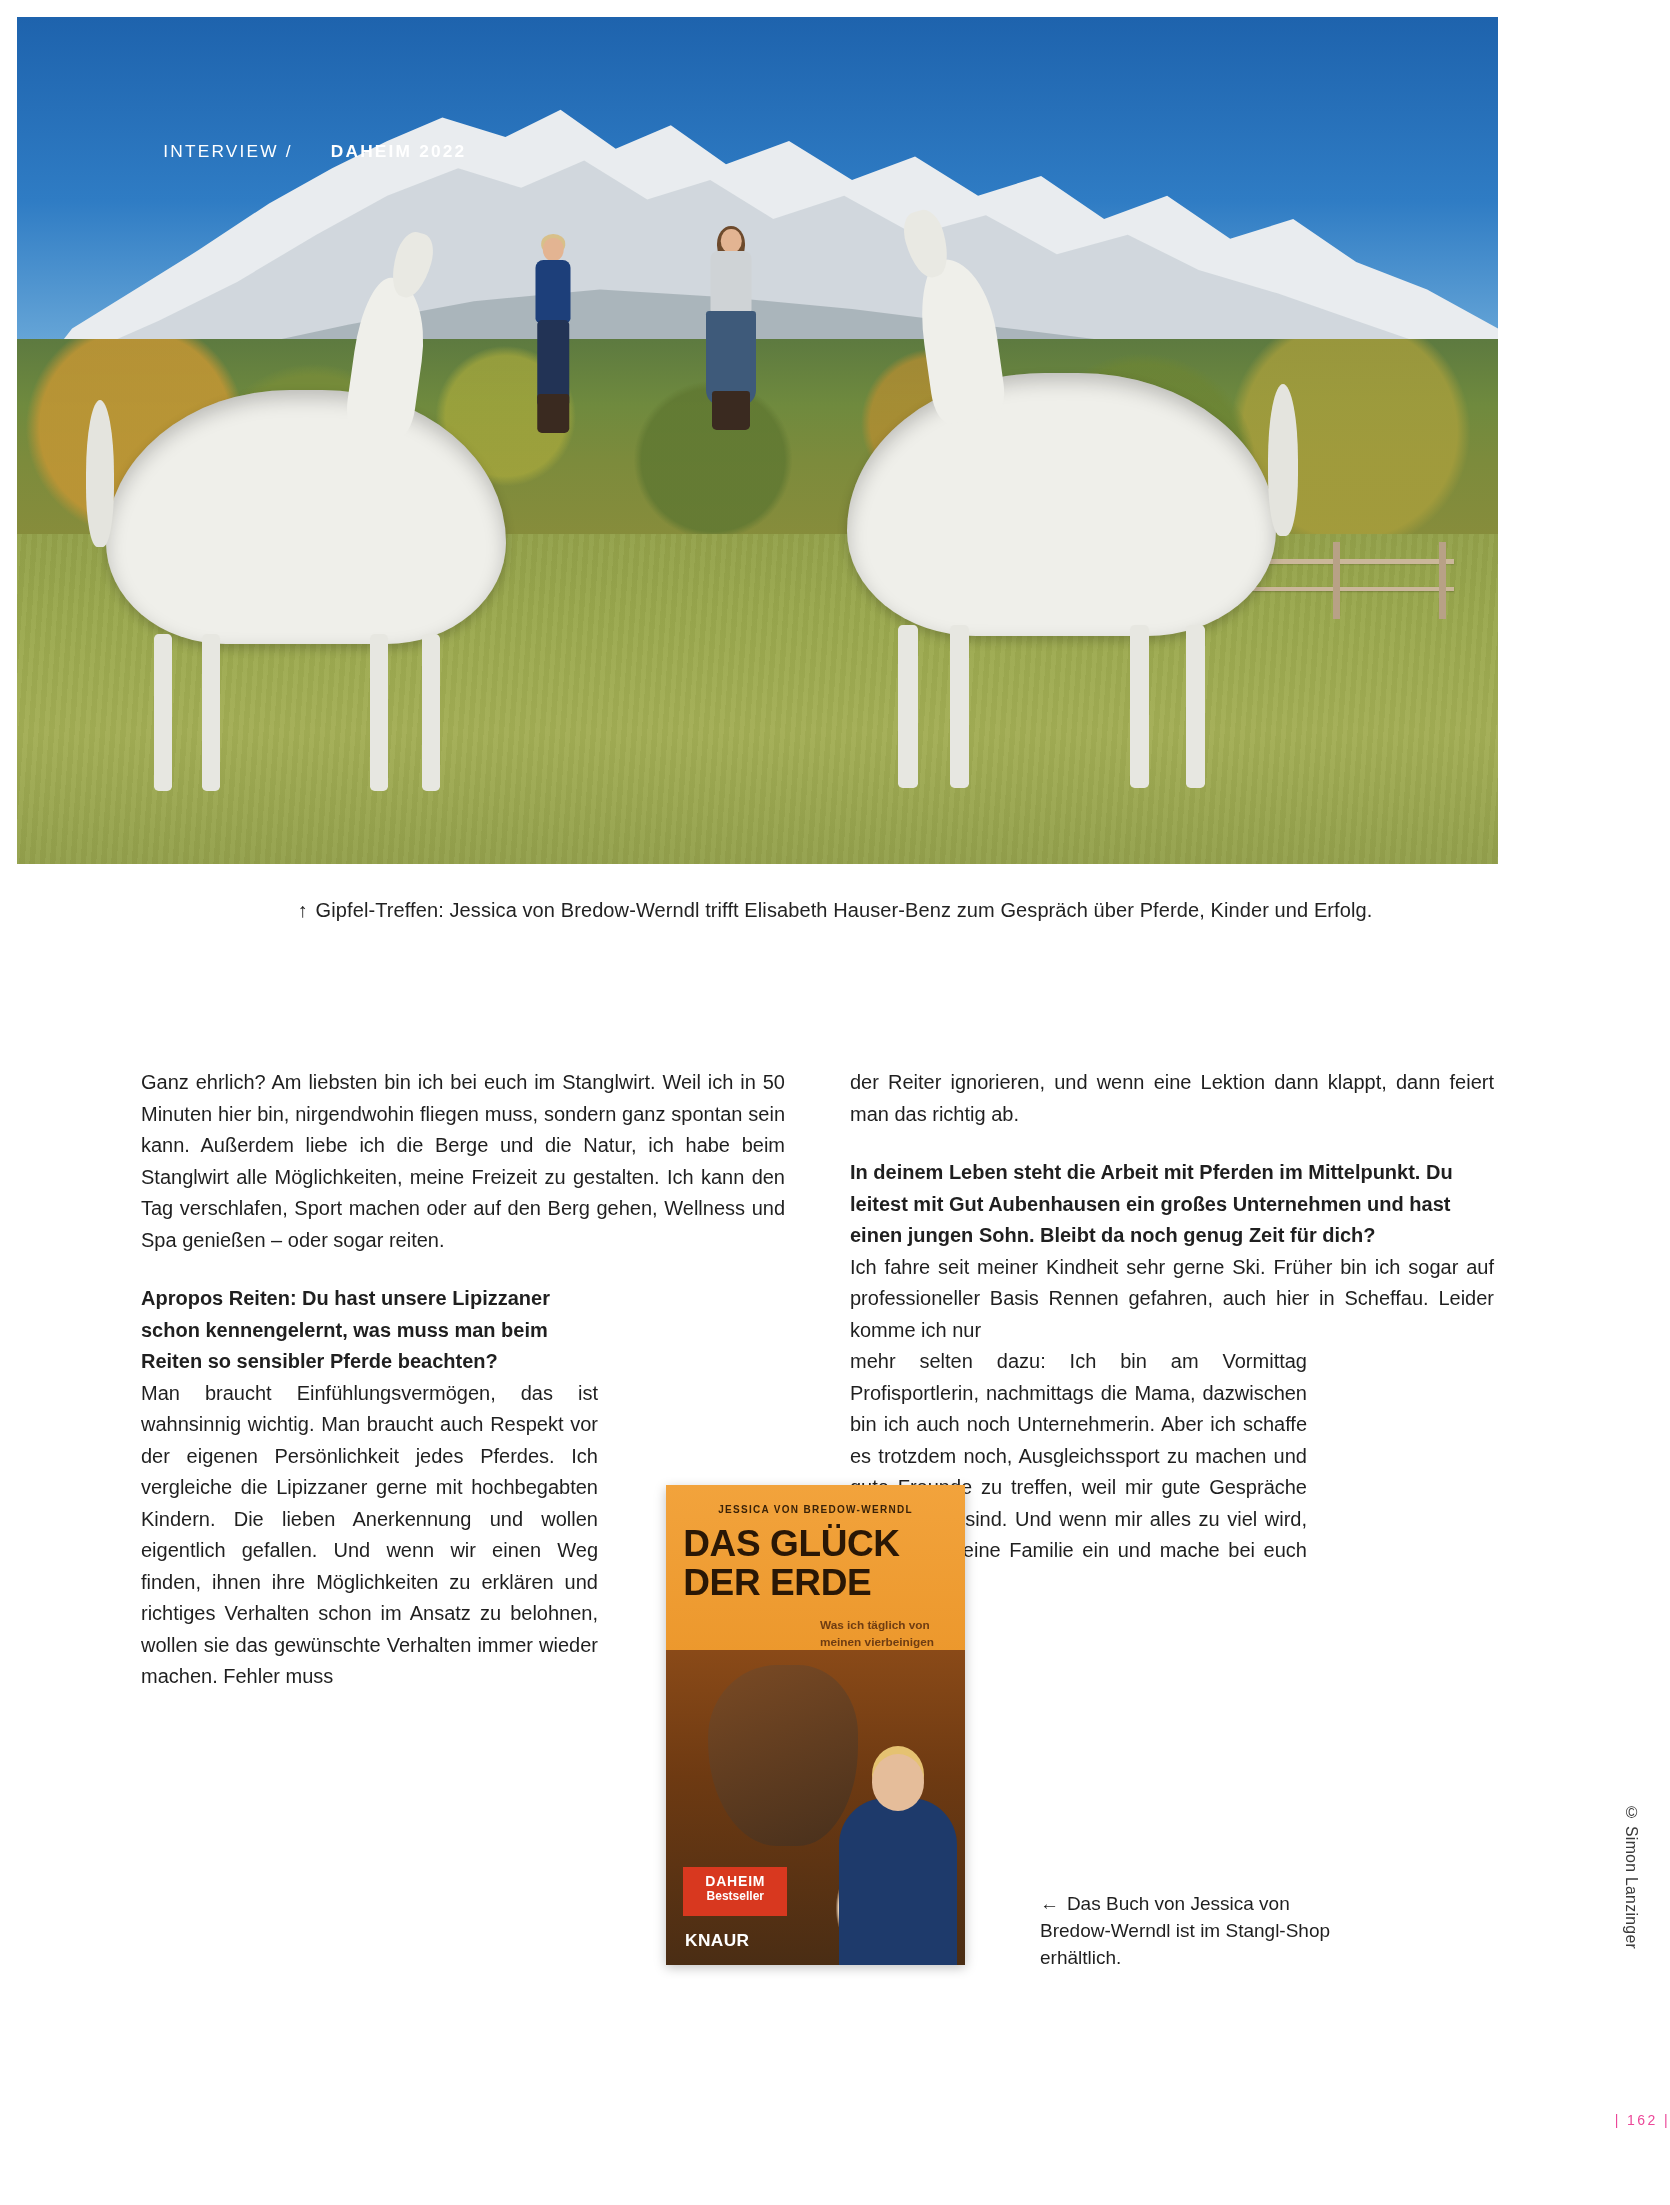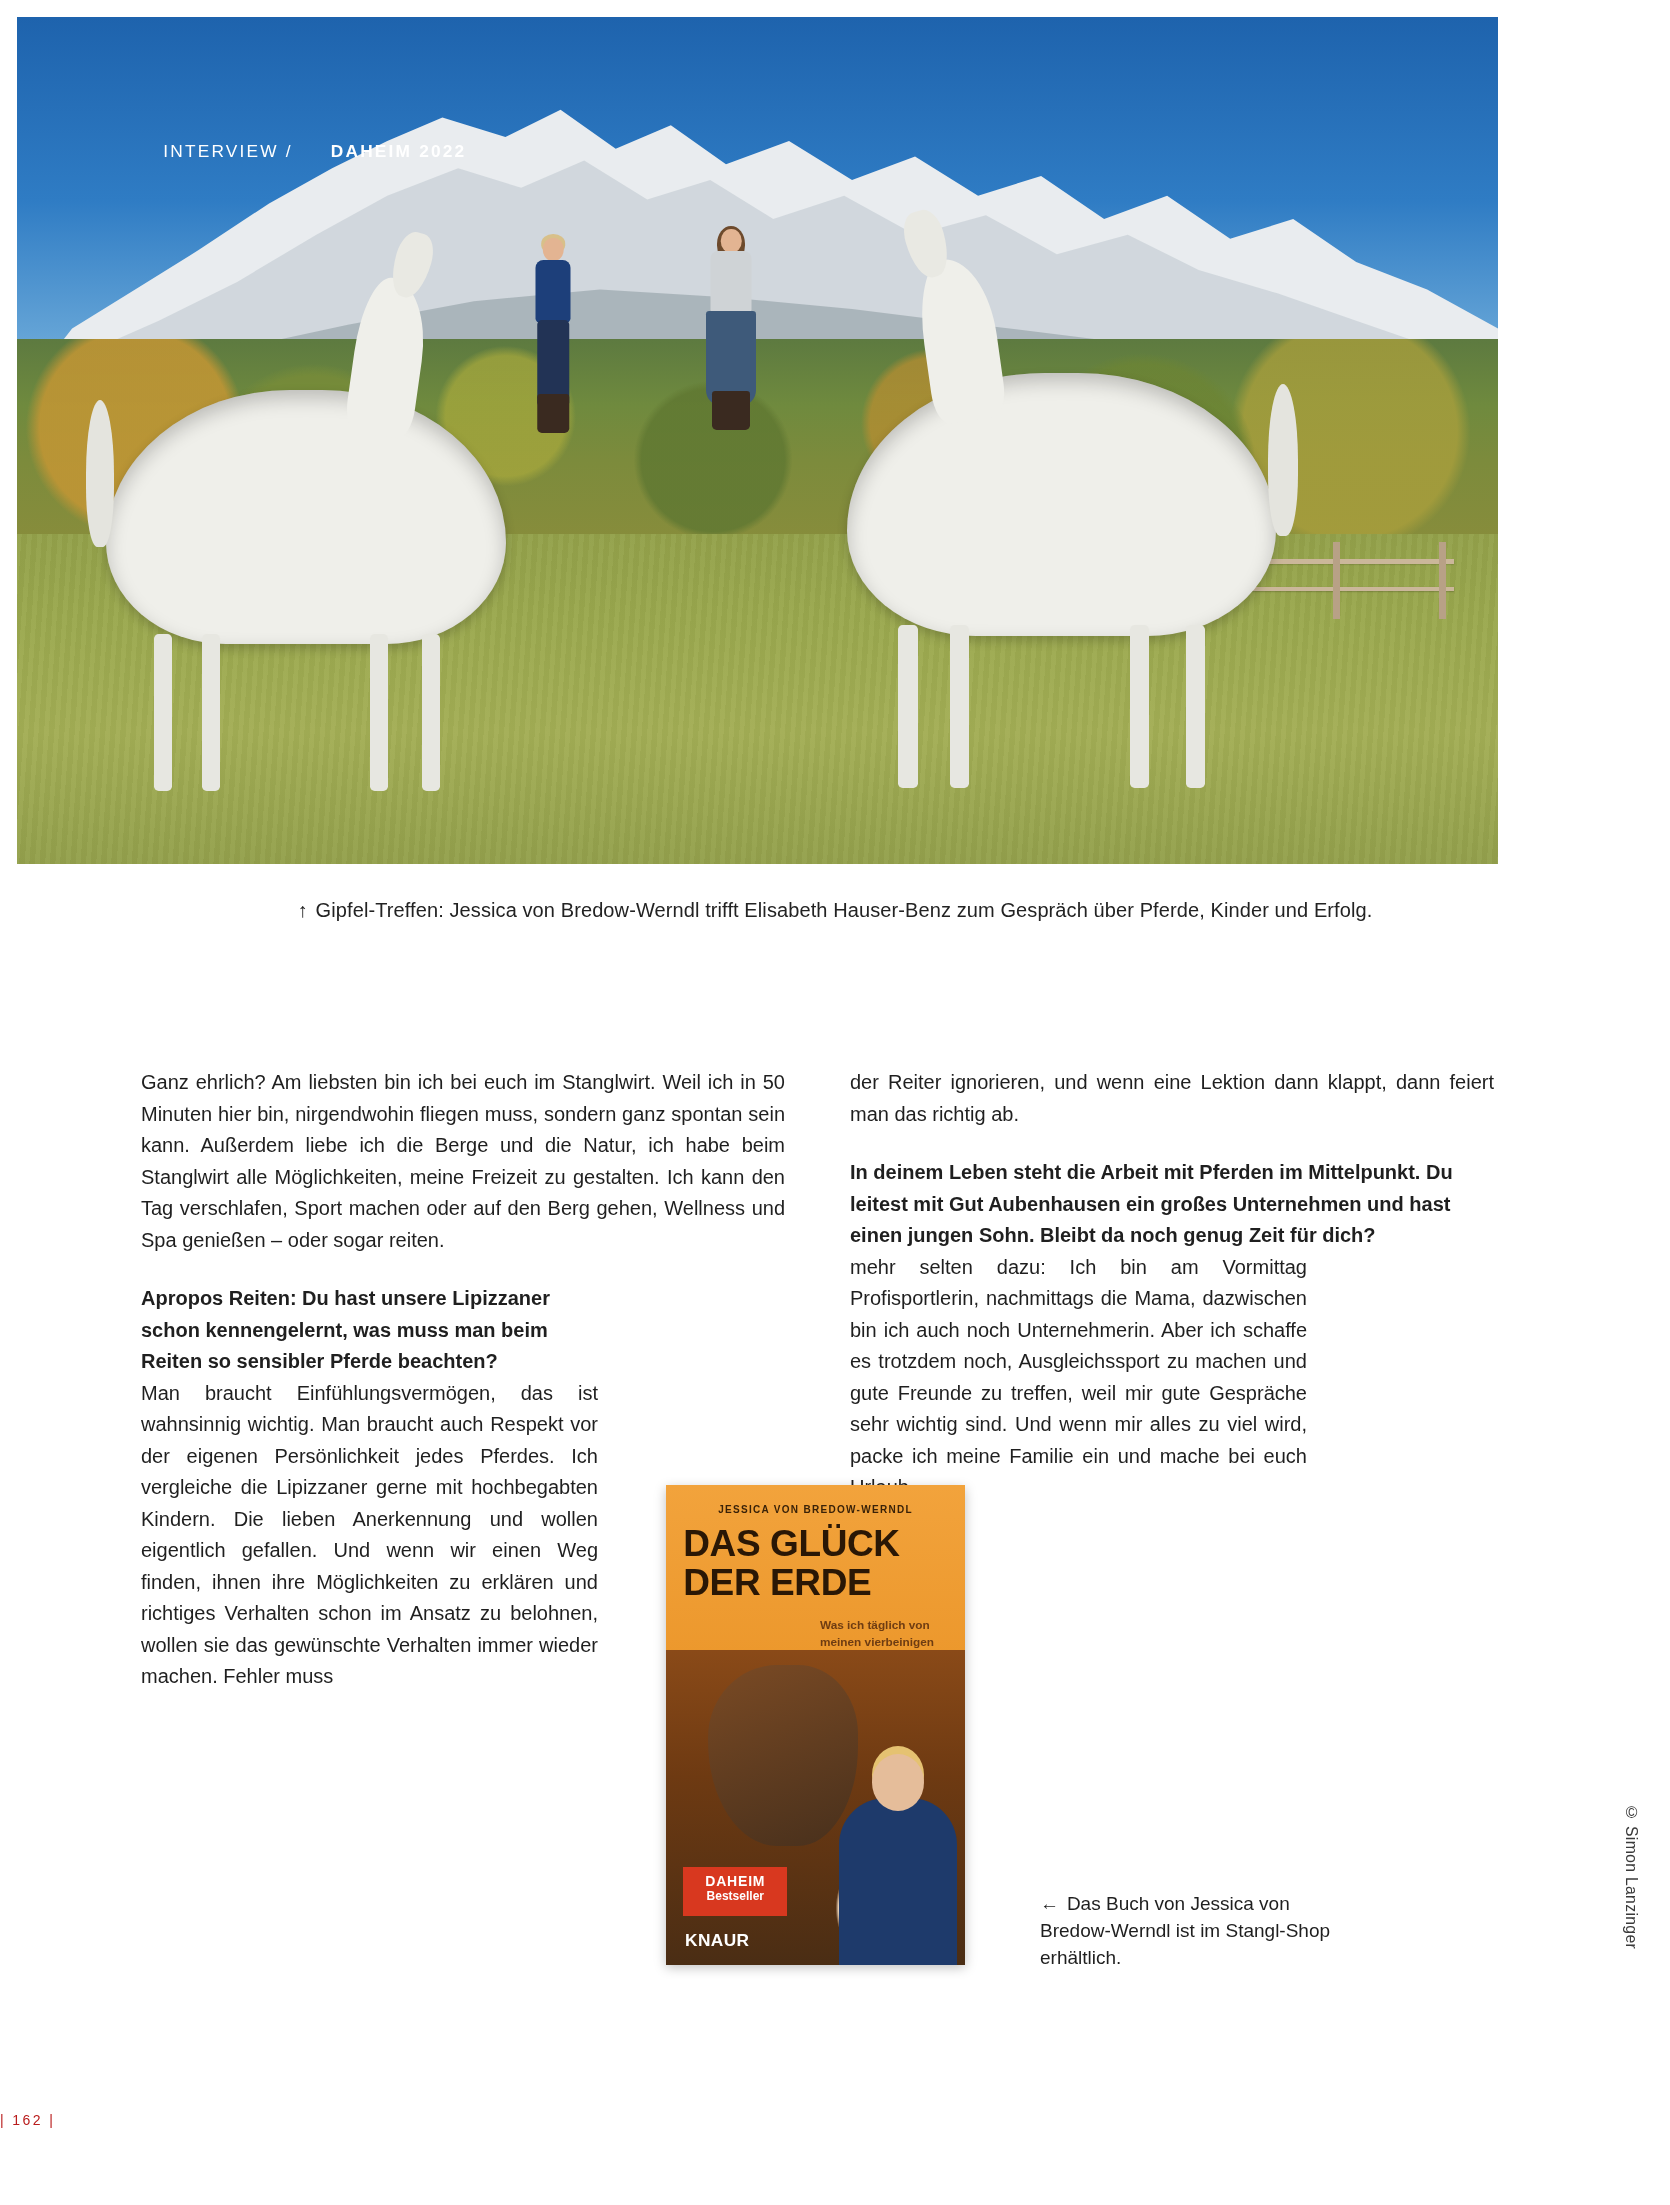--- a/index.html
+++ b/index.html
@@ -269,23 +269,23 @@
     color: #3a3a3a;
     writing-mode: vertical-rl;
     letter-spacing: 0.3px;
   }
 
   .folio {
     position: absolute;
     left: 0;
     top: 2112px;
     width: 1670px;
-    text-align: left;
+    text-align: right;
     font-size: 14px;
-    color: #b91c1c;
+    color: #ec4899;
     letter-spacing: 2.4px;
   }
 </style>
 </head>
 <body>
 
 <div class="page">
 
   <div class="hero">
     <div class="sky"></div>
@@ -354,20 +354,21 @@
 
   <div class="col col-left">
     <p>Ganz ehrlich? Am liebsten bin ich bei euch im Stanglwirt. Weil ich in 50 Minuten hier bin, nirgendwohin fliegen muss, sondern ganz spontan sein kann. Außerdem liebe ich die Berge und die Natur, ich habe beim Stanglwirt alle Möglichkeiten, meine Freizeit zu gestalten. Ich kann den Tag verschlafen, Sport machen oder auf den Berg gehen, Wellness und Spa genießen – oder sogar reiten.</p>
     <p class="q narrow-left">Apropos Reiten: Du hast unsere Lipizzaner schon kennengelernt, was muss man beim Reiten so sensibler Pferde beachten?</p>
     <p class="narrow-left tight" style="margin-top:0">Man braucht Einfühlungsvermögen, das ist wahnsinnig wichtig. Man braucht auch Respekt vor der eigenen Persönlichkeit jedes Pferdes. Ich vergleiche die Lipizzaner gerne mit hochbegabten Kindern. Die lieben Anerkennung und wollen eigentlich gefallen. Und wenn wir einen Weg finden, ihnen ihre Möglichkeiten zu erklären und richtiges Verhalten schon im Ansatz zu belohnen, wollen sie das gewünschte Verhalten immer wieder machen. Fehler muss</p>
   </div>
 
   <div class="col col-right">
     <p>der Reiter ignorieren, und wenn eine Lektion dann klappt, dann feiert man das richtig ab.</p>
     <p class="q">In deinem Leben steht die Arbeit mit Pferden im Mittelpunkt. Du leitest mit Gut Aubenhausen ein großes Unternehmen und hast einen jungen Sohn. Bleibt da noch genug Zeit für dich?</p>
+    <p class="tight" style="margin-top:0">Ich fahre seit meiner Kindheit sehr gerne Ski. Früher bin ich sogar auf professioneller Basis Rennen gefahren, auch hier in Scheffau. Leider komme ich nur</p>
     <p class="narrow-right" style="margin-top:0">mehr selten dazu: Ich bin am Vormittag Profisportlerin, nachmittags die Mama, dazwischen bin ich auch noch Unternehmerin. Aber ich schaffe es trotzdem noch, Ausgleichssport zu machen und gute Freunde zu treffen, weil mir gute Gespräche sehr wichtig sind. Und wenn mir alles zu viel wird, packe ich meine Familie ein und mache bei euch Urlaub.</p>
   </div>
 
   <div class="book">
     <div class="b-author">JESSICA VON BREDOW-WERNDL</div>
     <div class="b-title">
       <div>DAS GLÜCK</div>
       <div>DER ERDE</div>
     </div>
     <div class="b-sub">Was ich täglich von meinen vierbeinigen Pferden lernen darf</div>

